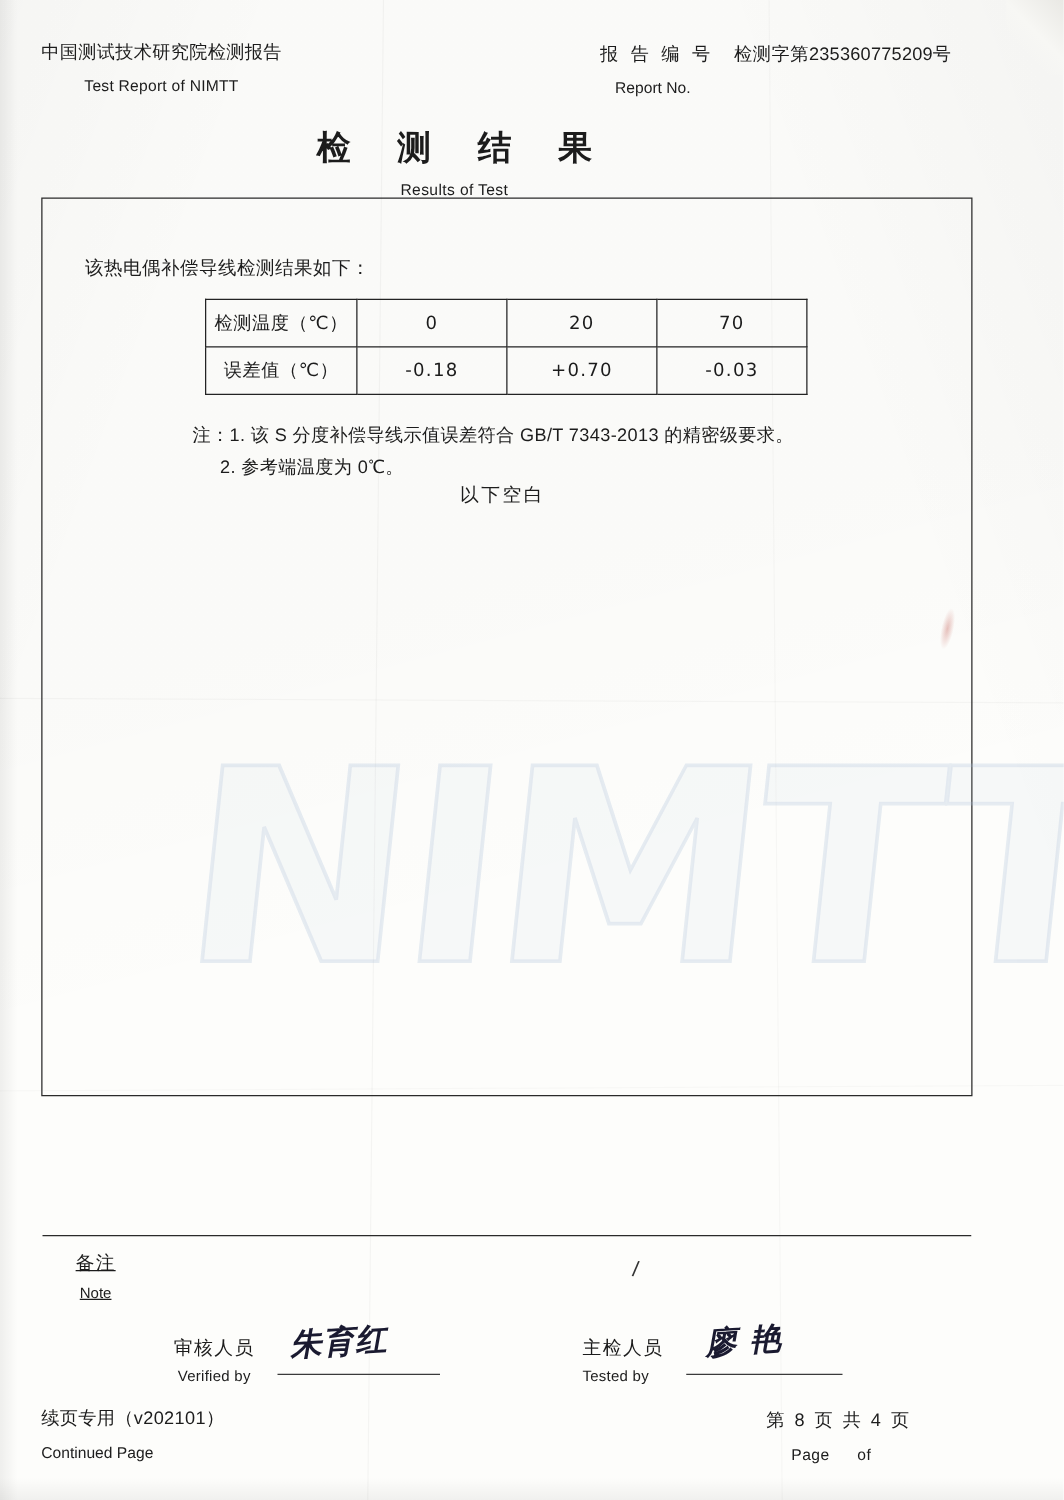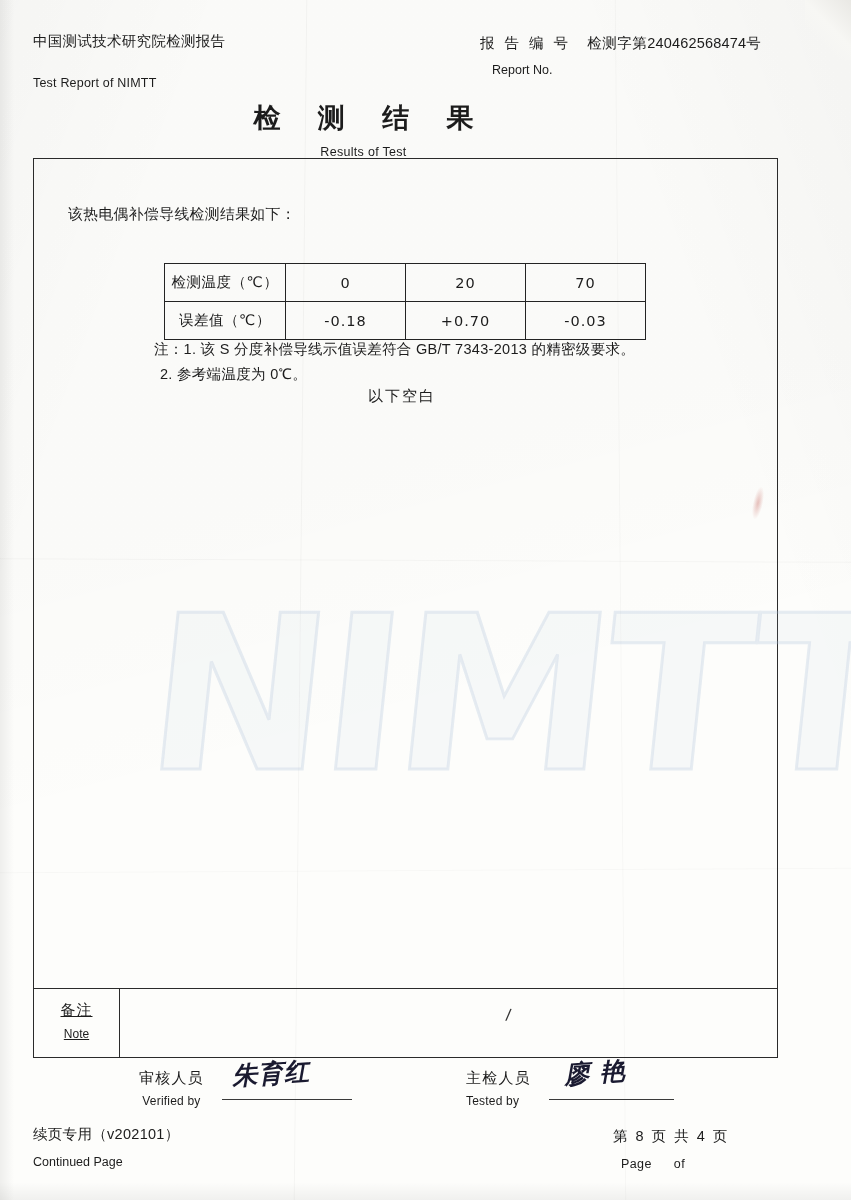--- a/index.html
+++ b/index.html
@@ -50,22 +50,23 @@
     justify-content: space-between;
     align-items: flex-start;
   }
   .hdr-left .cn {
     font-size: 14.5px;
     letter-spacing: 0.3px;
     white-space: nowrap;
   }
   .hdr-left .en {
     font-size: 12.5px;
-    margin-top: 25px;
+    margin-top: 11px;
     letter-spacing: 0.2px;
+    text-align: center;
   }
   .hdr-right {
     margin-right: 62px;
     margin-top: 2px;
   }
   .hdr-right .row1 {
     font-size: 14.5px;
     white-space: nowrap;
   }
   .hdr-right .label-cn { letter-spacing: 3px; }
@@ -95,21 +96,21 @@
     font-size: 12.5px;
     margin-top: 9px;
     letter-spacing: 0.3px;
   }
 
   
   .frame {
     position: absolute;
     left: 33px; top: 158px;
     width: 745px;
-    height: 900px;
+    height: 719px;
     border: 1px solid #2a2a2a;
     box-sizing: border-box;
   }
   .note-sep {
     position: absolute;
     left: 0; right: 0;
     top: 829px;
     height: 1px;
     background: #2a2a2a;
   }
@@ -145,21 +146,21 @@
     position: absolute;
     left: 34px; top: 46px;
     font-size: 14.8px;
     letter-spacing: 0.4px;
   }
 
   
   .tbl {
     position: absolute;
     left: 130px;
-    top: 104px;
+    top: 80px;
     border-collapse: collapse;
     table-layout: fixed;
   }
   .tbl td {
     border: 1px solid #232323;
     height: 35px;
     text-align: center;
     vertical-align: middle;
     font-size: 14.5px;
     font-family: "DejaVu Sans", "Liberation Sans", sans-serif;
@@ -172,21 +173,21 @@
   .tbl td.vcell { width: 117px; }
 
   .notes {
     position: absolute;
     left: 120px;
     top: 178px;
     font-size: 14.5px;
     line-height: 25px;
     letter-spacing: 0.3px;
   }
-  .notes .ln2 { margin-left: 6px; }
+  .notes .ln2 { margin-left: 22px; }
   .blank-line {
     position: absolute;
     left: 334px;
     top: 228px;
     font-size: 15px;
     letter-spacing: 2px;
   }
 
   
   .watermark {
@@ -245,21 +246,21 @@
     left: 33px; top: 1125px;
   }
   .footer-left .cn { font-size: 14.5px; letter-spacing: 0.3px; }
   .footer-left .en { font-size: 12.5px; margin-top: 11px; }
   .footer-right {
     position: absolute;
     left: 613px; top: 1127px;
     text-align: left;
   }
   .footer-right .cn { font-size: 14.5px; letter-spacing: 2px; }
-  .footer-right .en { font-size: 12.5px; margin-top: 11px; margin-left: 8px; letter-spacing: 0.4px; }
+  .footer-right .en { font-size: 12.5px; margin-top: 11px; margin-left: 20px; letter-spacing: 0.4px; }
   .footer-right .en .of { margin-left: 22px; }
 
   .edge-shade-left {
     position: absolute;
     left: 0; top: 0; width: 14px; height: 1200px;
     background: linear-gradient(90deg, rgba(0,0,0,0.06), rgba(0,0,0,0));
     pointer-events: none;
   }
   .edge-shade-bottom {
     position: absolute;
@@ -288,21 +289,21 @@
   <div class="crease h2"></div>
   <div class="smudge"></div>
 
   <div class="hdr">
     <div class="hdr-left">
       <div class="cn">中国测试技术研究院检测报告</div>
       <div class="en">Test Report of NIMTT</div>
     </div>
     <div class="hdr-right">
       <div class="row1">
-        <span class="label-cn">报 告 编 号</span><span class="no-cn">检测字第</span><span class="no-val">240462568474</span><span class="no-val">号</span>
+        <span class="label-cn">报 告 编 号</span><span class="no-cn">检测字第</span><span class="no-val">235360775209</span><span class="no-val">号</span>
       </div>
       <div class="row2">Report No.</div>
     </div>
   </div>
 
   <div class="title-wrap">
     <div class="title-cn">检 测 结 果</div>
     <div class="title-en">Results of Test</div>
   </div>
 

